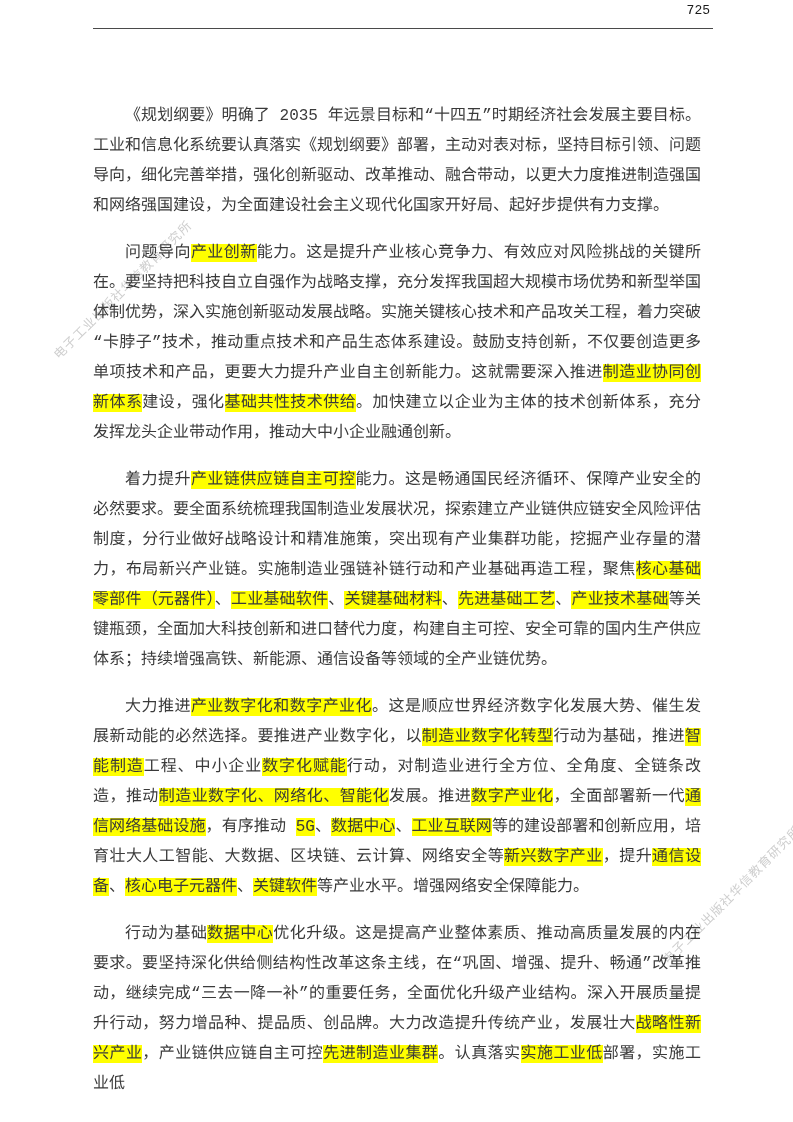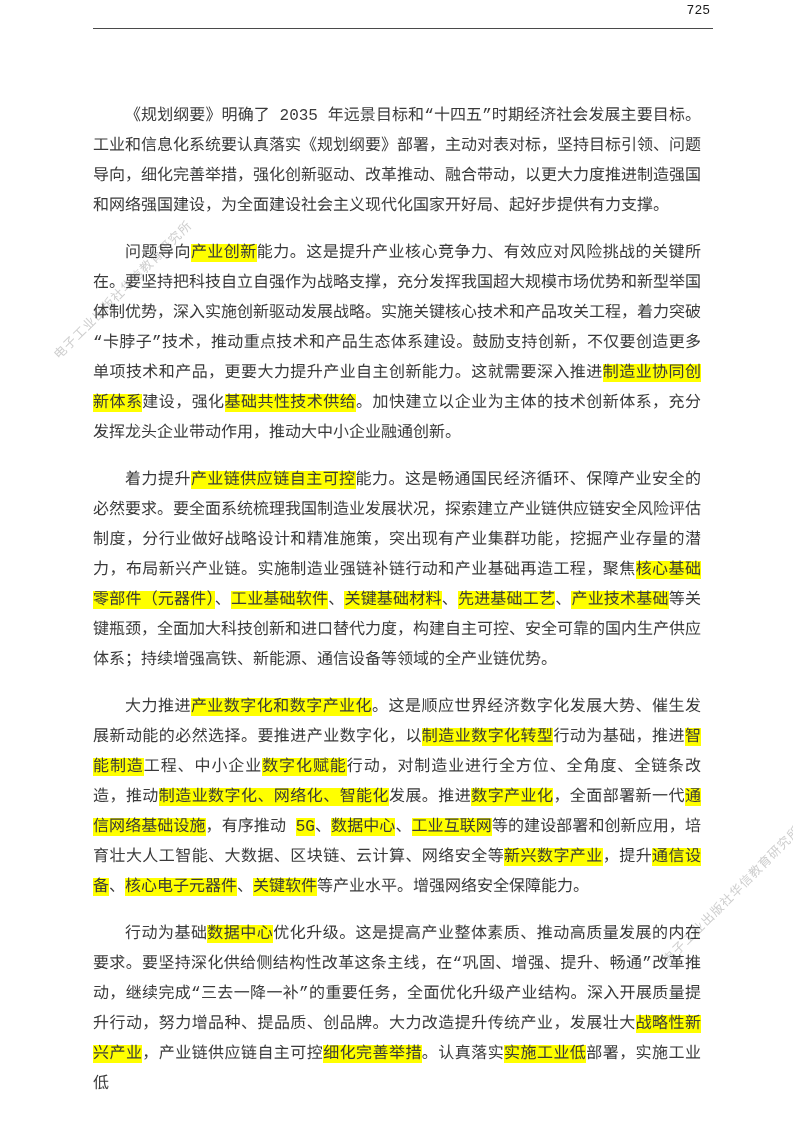--- a/index.html
+++ b/index.html
@@ -87,16 +87,16 @@
   <header class="page-header">
     <div class="page-number">725</div>
     <div class="header-rule"></div>
   </header>
 
   <main class="body-text" id="paragraphs">
       <p class="para"><span>《规划纲要》明确了 2035 年远景目标和“十四五”时期经济社会发展主要目标。工业和信息化系统要认真落实《规划纲要》部署，主动对表对标，坚持目标引领、问题导向，细化完善举措，强化创新驱动、改革推动、融合带动，以更大力度推进制造强国和网络强国建设，为全面建设社会主义现代化国家开好局、起好步提供有力支撑。</span></p>
       <p class="para"><span>问题导向</span><span class="hl">产业创新</span><span>能力。这是提升产业核心竞争力、有效应对风险挑战的关键所在。要坚持把科技自立自强作为战略支撑，充分发挥我国超大规模市场优势和新型举国体制优势，深入实施创新驱动发展战略。实施关键核心技术和产品攻关工程，着力突破“卡脖子”技术，推动重点技术和产品生态体系建设。鼓励支持创新，不仅要创造更多单项技术和产品，更要大力提升产业自主创新能力。这就需要深入推进</span><span class="hl">制造业协同创新体系</span><span>建设，强化</span><span class="hl">基础共性技术供给</span><span>。加快建立以企业为主体的技术创新体系，充分发挥龙头企业带动作用，推动大中小企业融通创新。</span></p>
       <p class="para"><span>着力提升</span><span class="hl">产业链供应链自主可控</span><span>能力。这是畅通国民经济循环、保障产业安全的必然要求。要全面系统梳理我国制造业发展状况，探索建立产业链供应链安全风险评估制度，分行业做好战略设计和精准施策，突出现有产业集群功能，挖掘产业存量的潜力，布局新兴产业链。实施制造业强链补链行动和产业基础再造工程，聚焦</span><span class="hl">核心基础零部件（元器件）</span><span>、</span><span class="hl">工业基础软件</span><span>、</span><span class="hl">关键基础材料</span><span>、</span><span class="hl">先进基础工艺</span><span>、</span><span class="hl">产业技术基础</span><span>等关键瓶颈，全面加大科技创新和进口替代力度，构建自主可控、安全可靠的国内生产供应体系；持续增强高铁、新能源、通信设备等领域的全产业链优势。</span></p>
       <p class="para"><span>大力推进</span><span class="hl">产业数字化和数字产业化</span><span>。这是顺应世界经济数字化发展大势、催生发展新动能的必然选择。要推进产业数字化，以</span><span class="hl">制造业数字化转型</span><span>行动为基础，推进</span><span class="hl">智能制造</span><span>工程、中小企业</span><span class="hl">数字化赋能</span><span>行动，对制造业进行全方位、全角度、全链条改造，推动</span><span class="hl">制造业数字化、网络化、智能化</span><span>发展。推进</span><span class="hl">数字产业化</span><span>，全面部署新一代</span><span class="hl">通信网络基础设施</span><span>，有序推动 </span><span class="hl">5G</span><span>、</span><span class="hl">数据中心</span><span>、</span><span class="hl">工业互联网</span><span>等的建设部署和创新应用，培育壮大人工智能、大数据、区块链、云计算、网络安全等</span><span class="hl">新兴数字产业</span><span>，提升</span><span class="hl">通信设备</span><span>、</span><span class="hl">核心电子元器件</span><span>、</span><span class="hl">关键软件</span><span>等产业水平。增强网络安全保障能力。</span></p>
-      <p class="para"><span>行动为基础</span><span class="hl">数据中心</span><span>优化升级。这是提高产业整体素质、推动高质量发展的内在要求。要坚持深化供给侧结构性改革这条主线，在“巩固、增强、提升、畅通”改革推动，继续完成“三去一降一补”的重要任务，全面优化升级产业结构。深入开展质量提升行动，努力增品种、提品质、创品牌。大力改造提升传统产业，发展壮大</span><span class="hl">战略性新兴产业</span><span>，产业链供应链自主可控</span><span class="hl">细化完善举措</span><span>。认真落实</span><span class="hl">实施工业低</span><span>部署，实施工业低</span></p>
+      <p class="para"><span>行动为基础</span><span class="hl">数据中心</span><span>优化升级。这是提高产业整体素质、推动高质量发展的内在要求。要坚持深化供给侧结构性改革这条主线，在“巩固、增强、提升、畅通”改革推动，继续完成“三去一降一补”的重要任务，全面优化升级产业结构。深入开展质量提升行动，努力增品种、提品质、创品牌。大力改造提升传统产业，发展壮大</span><span class="hl">战略性新兴产业</span><span>，产业链供应链自主可控</span><span class="hl">先进制造业集群</span><span>。认真落实</span><span class="hl">实施工业低</span><span>部署，实施工业低</span></p>
     </main>
 
 </div>
 
 </body></html>

